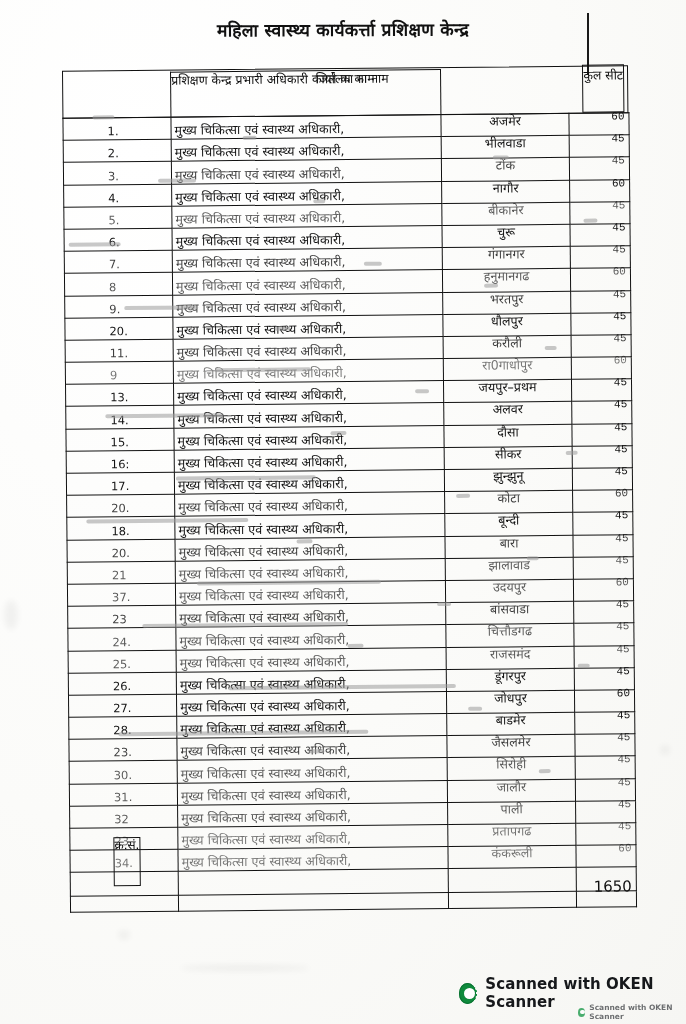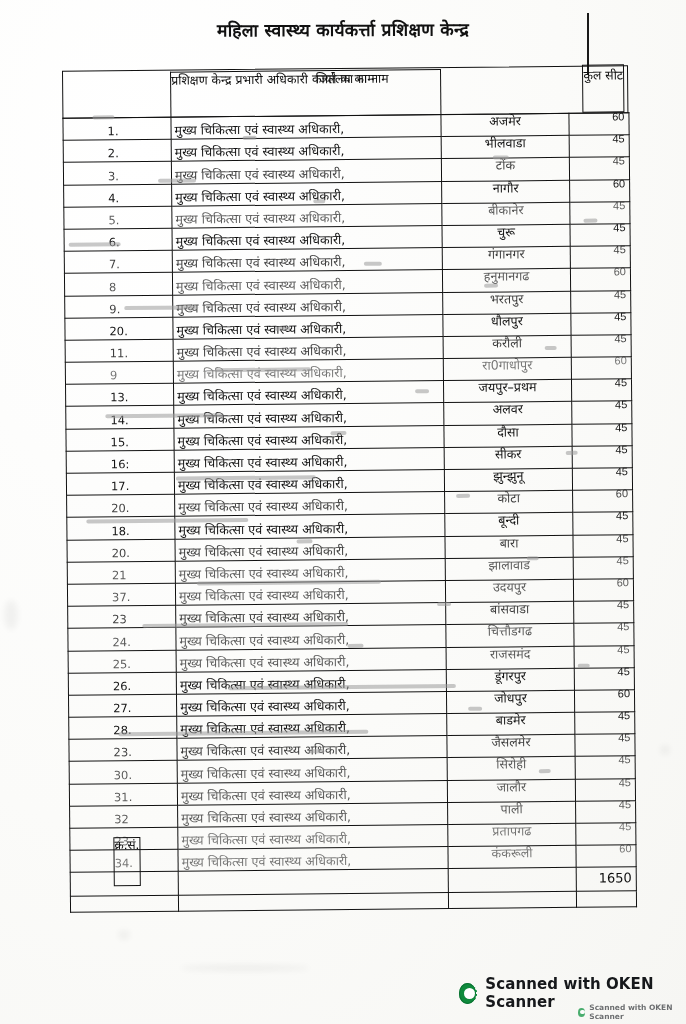--- a/index.html
+++ b/index.html
@@ -74,26 +74,26 @@
   }
   .office{
     font-size:12.6px;font-family:"DejaVu Sans",sans-serif;
     position:absolute;left:3px;bottom:0px;white-space:nowrap;color:#121212;
   }
   .dist{
     font-size:12.6px;font-family:"DejaVu Sans",sans-serif;
     position:absolute;left:0;right:0;top:-2px;text-align:center;color:#121212;
   }
   .seat{
-    font-size:11px;font-family:Liberation Sans, sans-serif;
+    font-size:11px;font-family:Liberation Mono, monospace;
     position:absolute;right:4px;top:-3px;color:#131313;
   }
   .total{
-    font-size:13px;font-family:"DejaVu Sans",sans-serif;
-    position:absolute;right:4px;top:3px;color:#101010;
+    font-size:15px;font-family:"DejaVu Sans",sans-serif;
+    position:absolute;right:4px;top:10px;color:#101010;
   }
   tr.tail td{height:23px}
   tr.tail2 td{height:15px}
 
   
   .fade1{opacity:.82}
   .fade2{opacity:.70}
   .fade3{opacity:.58}
 
   

